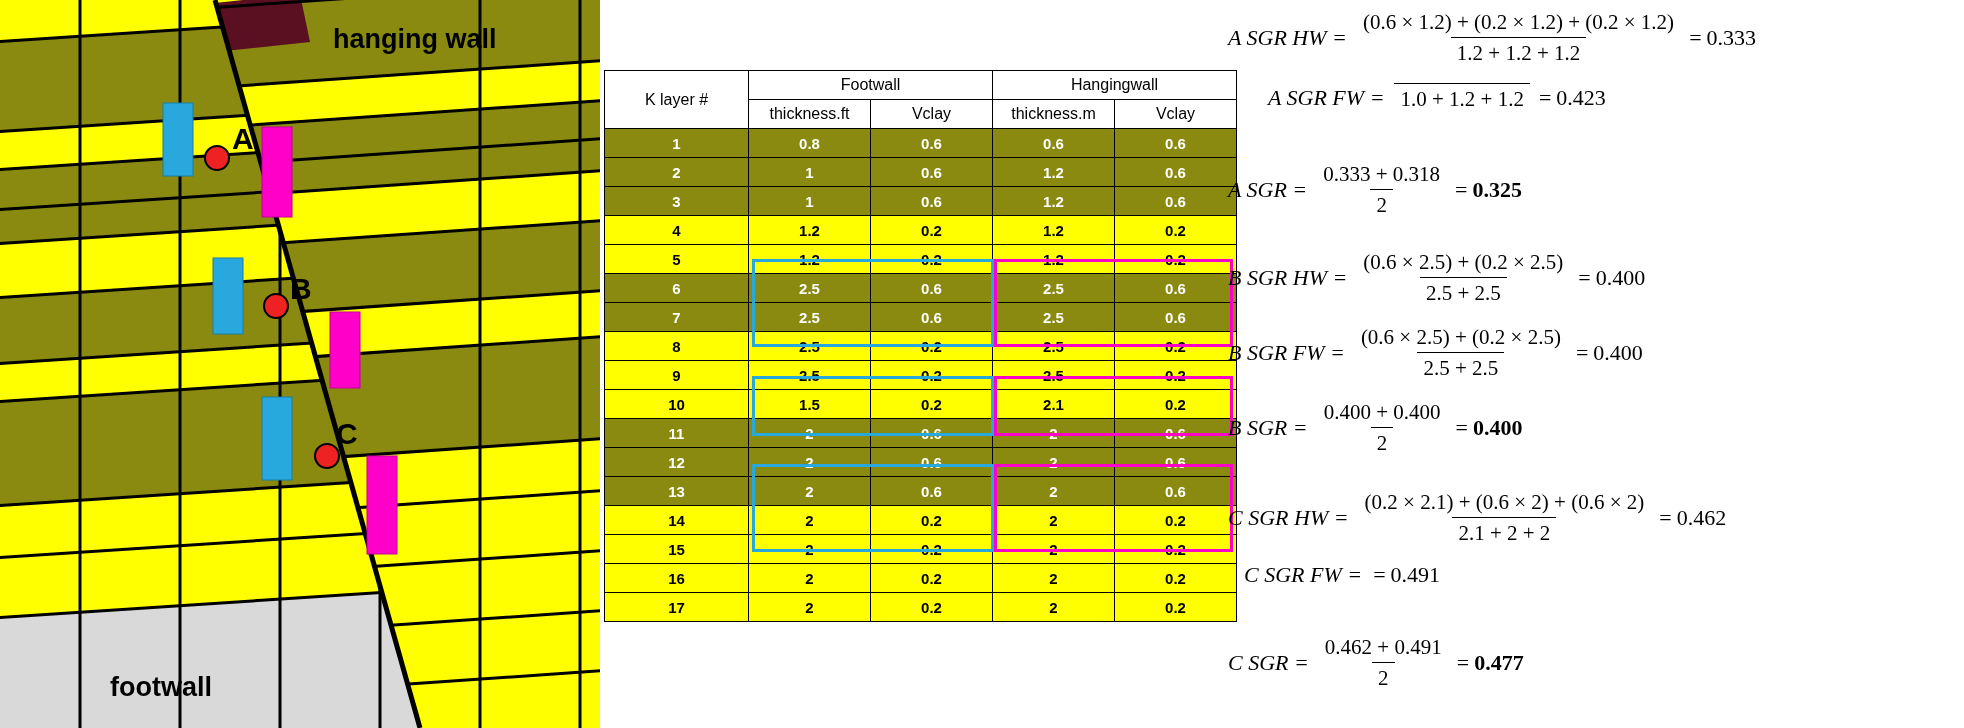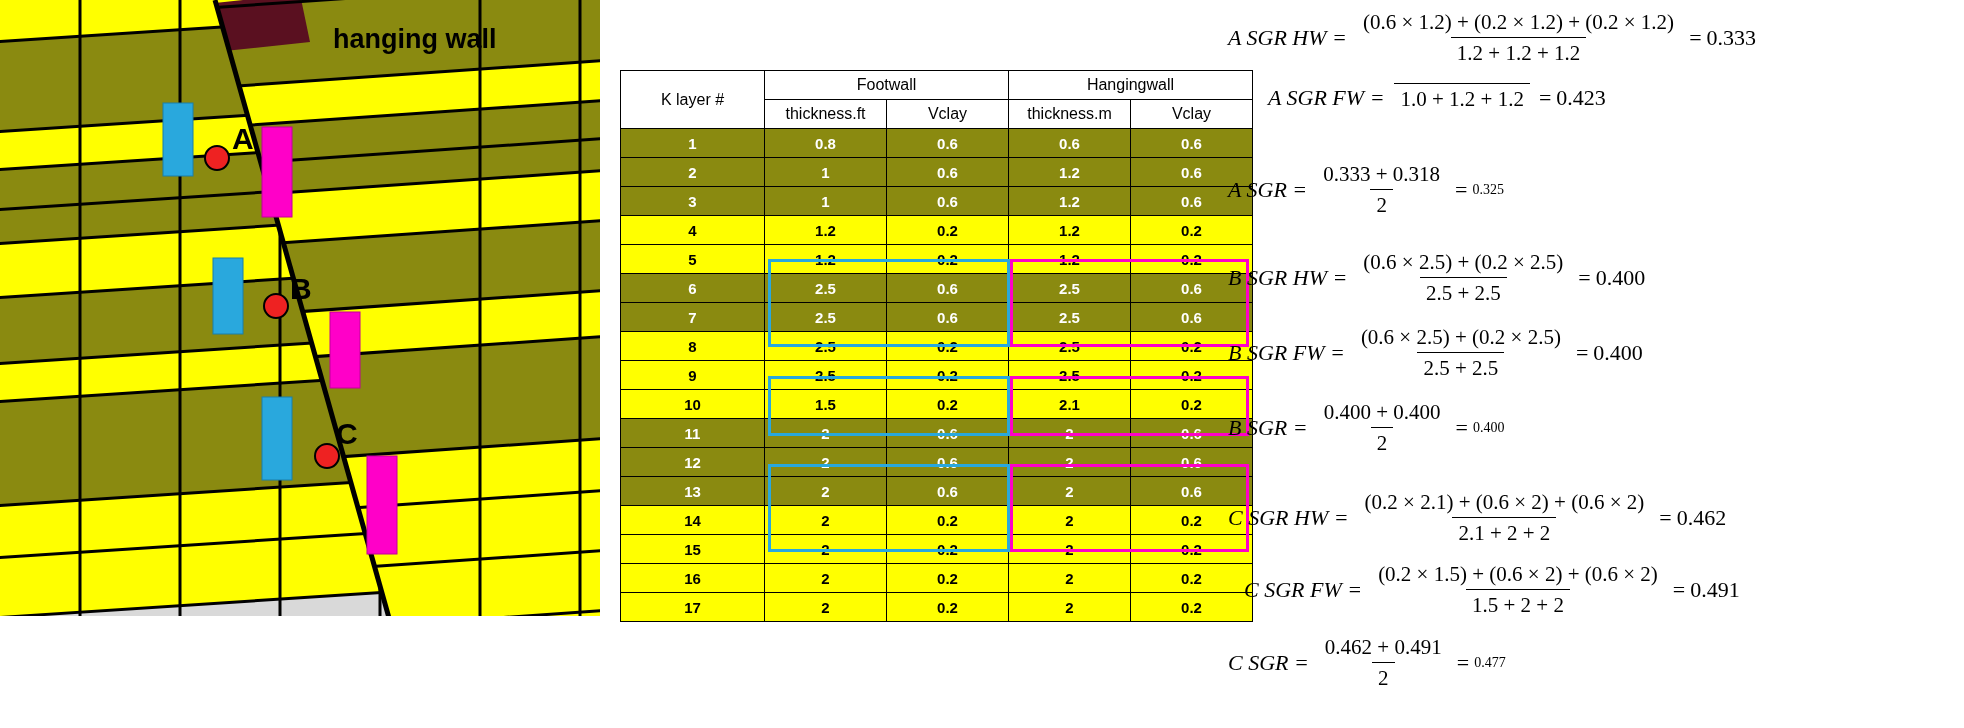--- a/index.html
+++ b/index.html
@@ -12,21 +12,21 @@
     height: 728px;
     font-family: "Liberation Sans", sans-serif;
     overflow: hidden;
     position: relative;
   }
 
   
   #geo-panel {
     position: absolute;
     left: 0; top: 0;
-    width: 600px; height: 616px;
+    width: 600px; height: 728px;
     overflow: hidden;
   }
   #geo-svg { display: block; }
 
   .geo-label {
     position: absolute;
     font-weight: bold;
     font-size: 27px;
     color: #000;
     font-family: "Liberation Sans", sans-serif;
@@ -42,21 +42,21 @@
     color: #000;
     font-family: "Liberation Sans", sans-serif;
   }
   #pt-label-A { left: 232px; top: 122px; }
   #pt-label-B { left: 290px; top: 272px; }
   #pt-label-C { left: 336px; top: 417px; }
 
   
   #table-panel {
     position: absolute;
-    left: 620px; top: 70px;
+    left: 604px; top: 70px;
     width: 640px;
   }
   table.klayers {
     border-collapse: collapse;
     font-family: "Liberation Sans", sans-serif;
     font-size: 15px;
     table-layout: fixed;
     width: 629px;
   }
   table.klayers th, table.klayers td {
@@ -122,21 +122,21 @@
   .frac .num {
     padding: 0 6px 2px 6px;
     font-size: 21px;
   }
   .frac .den {
     padding: 3px 6px 0 6px;
     border-top: 1.6px solid #000;
     font-size: 21px;
   }
   .res { font-size: 22px; }
-  .res.bold { font-weight: normal; font-size: 14px; }
+  .res.bold { font-weight: bold; font-size: 22px; }
 </style>
 </head>
 <body>
 
 <div id="geo-panel">
   <svg id="geo-svg" width="600" height="728" viewBox="0 0 600 728">
     <defs>
       <clipPath id="panelClip">
           <rect x="0" y="0" width="600" height="728"></rect>
         </clipPath>
@@ -450,24 +450,20 @@
       <span class="lhs">C SGR HW =</span>
       <span class="frac">
         <span class="num">(0.2 × 2.1) + (0.6 × 2) + (0.6 × 2)</span>
         <span class="den">2.1 + 2 + 2</span>
       </span>
       <span class="eqsign">=</span>
       <span class="res">0.462</span>
     </div>
     <div class="eq" style="left: 8px; top: 562px; margin-left: 16px;">
       <span class="lhs">C SGR FW  =</span>
-      <span class="frac">
-        <span class="num">(0.2 × 1.5) + (0.6 × 2) + (0.6 × 2)</span>
-        <span class="den">1.5 + 2 + 2</span>
-      </span>
       <span class="eqsign">=</span>
       <span class="res">0.491</span>
     </div>
     <div class="eq" style="left: 8px; top: 635px;">
       <span class="lhs">C SGR  =</span>
       <span class="frac">
         <span class="num">0.462 + 0.491</span>
         <span class="den">2</span>
       </span>
       <span class="eqsign">=</span>

